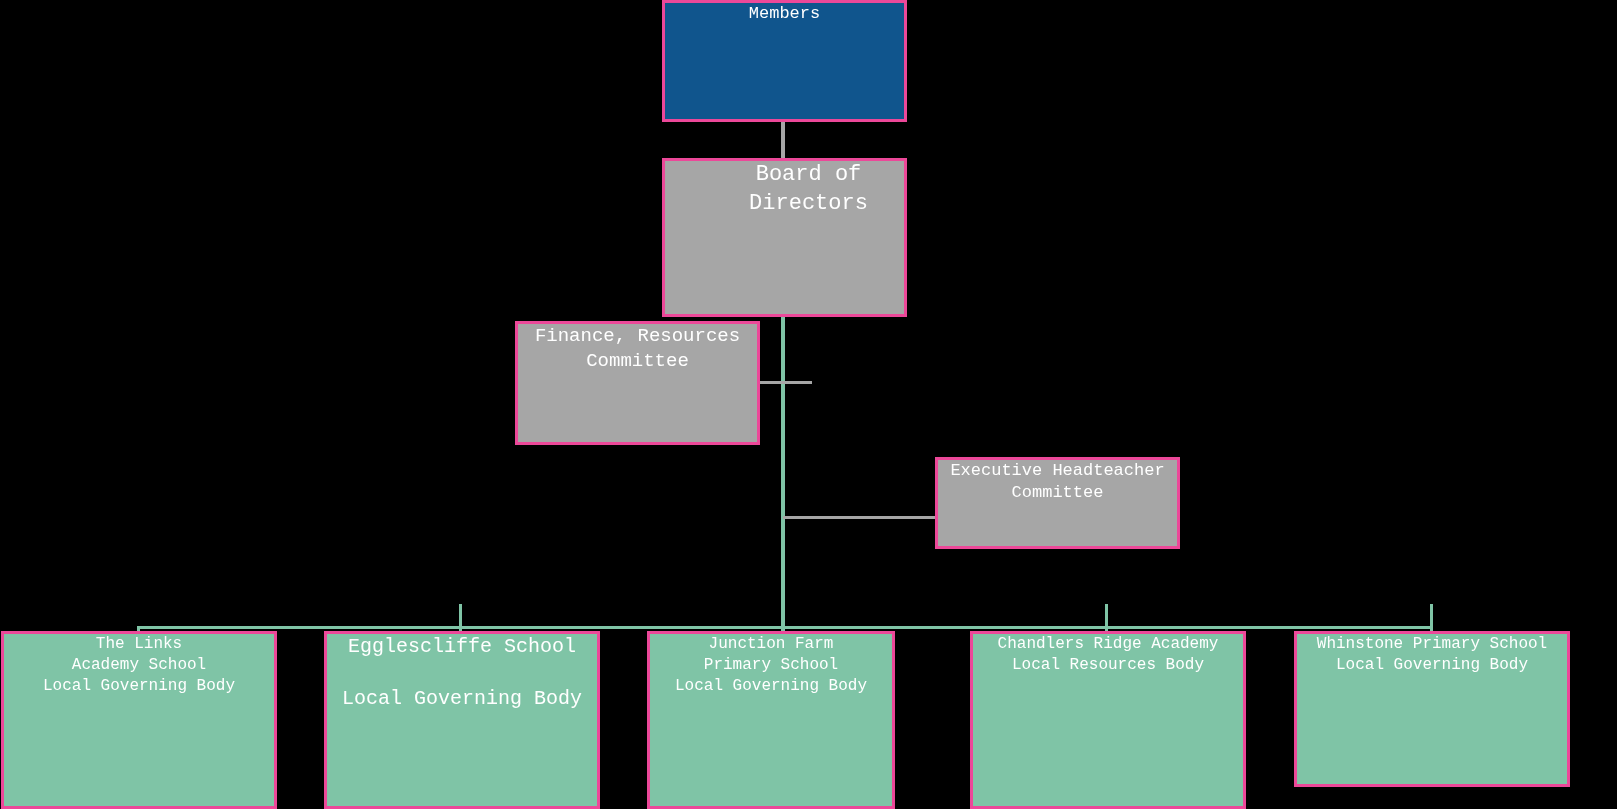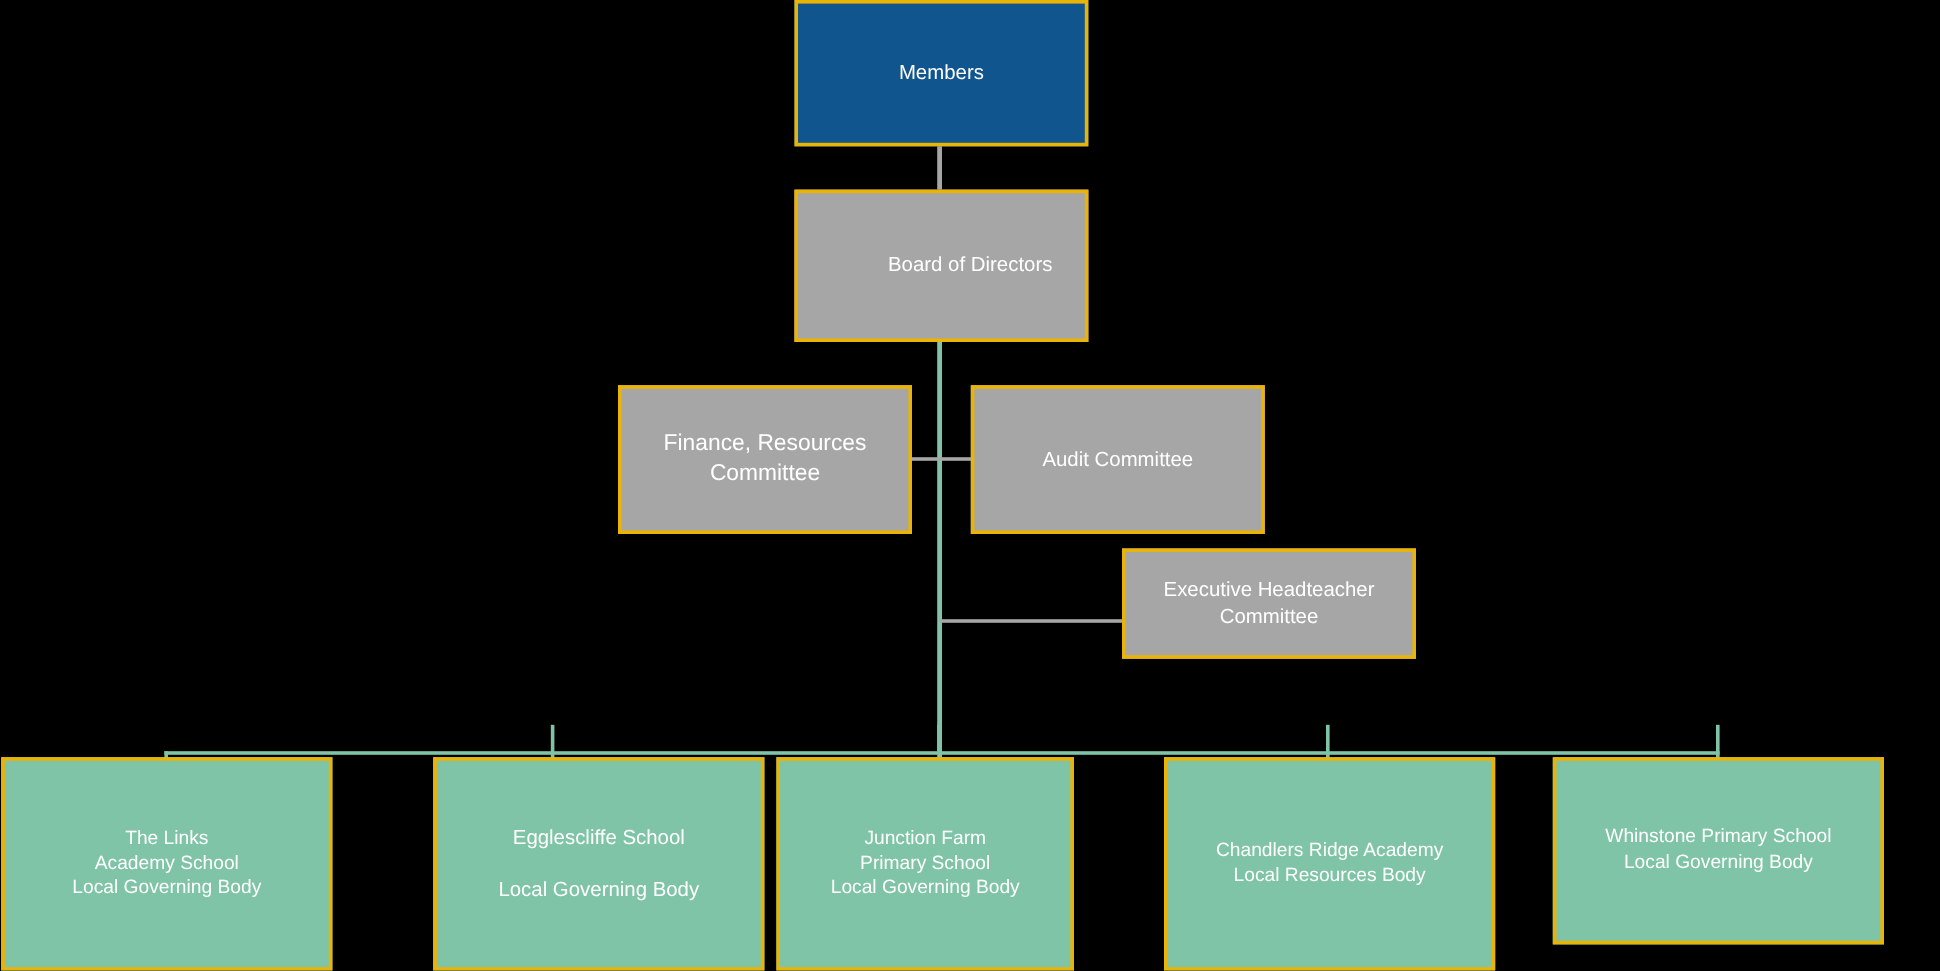--- a/index.html
+++ b/index.html
@@ -13,27 +13,28 @@
     height: 809px;
     background: #000000;
     overflow: hidden;
     font-family: "Liberation Sans", sans-serif;
   }
 
   
   .node {
     position: absolute;
     box-sizing: border-box;
-    border: 3px solid #eab308;
+    border: 3px solid #ec4899;
     display: flex;
-    align-items: center;
+    align-items: flex-start;
     justify-content: center;
     text-align: center;
     color: #ffffff;
     z-index: 5;
+    font-family: Liberation Mono, monospace;
   }
   .node .node-label {
     display: block;
     width: 100%;
     line-height: 1.30;
     white-space: pre-line;
     padding: 0 6px;
     box-sizing: border-box;
   }
 
@@ -73,45 +74,42 @@
   <div class="conn conn-green" style="left:137px; top:626px; width:3px; height:9px;"></div>
   <div class="conn conn-green" style="left:459px; top:604px; width:3px; height:31px;"></div>
   <div class="conn conn-green" style="left:781px; top:604px; width:4px; height:31px;"></div>
   <div class="conn conn-green" style="left:1105px; top:604px; width:3px; height:31px;"></div>
   <div class="conn conn-green" style="left:1430px; top:604px; width:3px; height:31px;"></div>
 
   <div class="node node-members" style="left:662px; top:0px; width:245px; height:122px; font-size:17px;">
     <span class="node-label">Members</span>
   </div>
 
-  <div class="node node-grey" style="left:662px; top:158px; width:245px; height:127px; font-size:17px;padding-left:48px;">
+  <div class="node node-grey" style="left:662px; top:158px; width:245px; height:159px; font-size:22px;padding-left:48px;">
     <span class="node-label">Board of Directors</span>
   </div>
 
   <div class="node node-grey" style="left:515px; top:321px; width:245px; height:124px; font-size:19px;">
     <span class="node-label">Finance, Resources
 Committee</span>
   </div>
 
-  <div class="node node-grey" style="left:809px; top:321px; width:245px; height:124px; font-size:17px;">
-    <span class="node-label">Audit Committee</span>
-  </div>
 
   <div class="node node-grey" style="left:935px; top:457px; width:245px; height:92px; font-size:17px;">
     <span class="node-label">Executive Headteacher
 Committee</span>
   </div>
 
   <div class="node node-green" style="left:1px; top:631px; width:276px; height:178px; font-size:16px;">
     <span class="node-label">The Links
 Academy School
 Local Governing Body</span>
   </div>
 
-  <div class="node node-green" style="left:324px; top:631px; width:276px; height:178px; font-size:17px;margin-left:37px;">
+  <div class="node node-green" style="left:324px; top:631px; width:276px; height:178px; font-size:20px;">
     <span class="node-label">Egglescliffe School
 
 Local Governing Body</span>
   </div>
 
   <div class="node node-green" style="left:647px; top:631px; width:248px; height:178px; font-size:16px;">
     <span class="node-label">Junction Farm
 Primary School
 Local Governing Body</span>
   </div>

